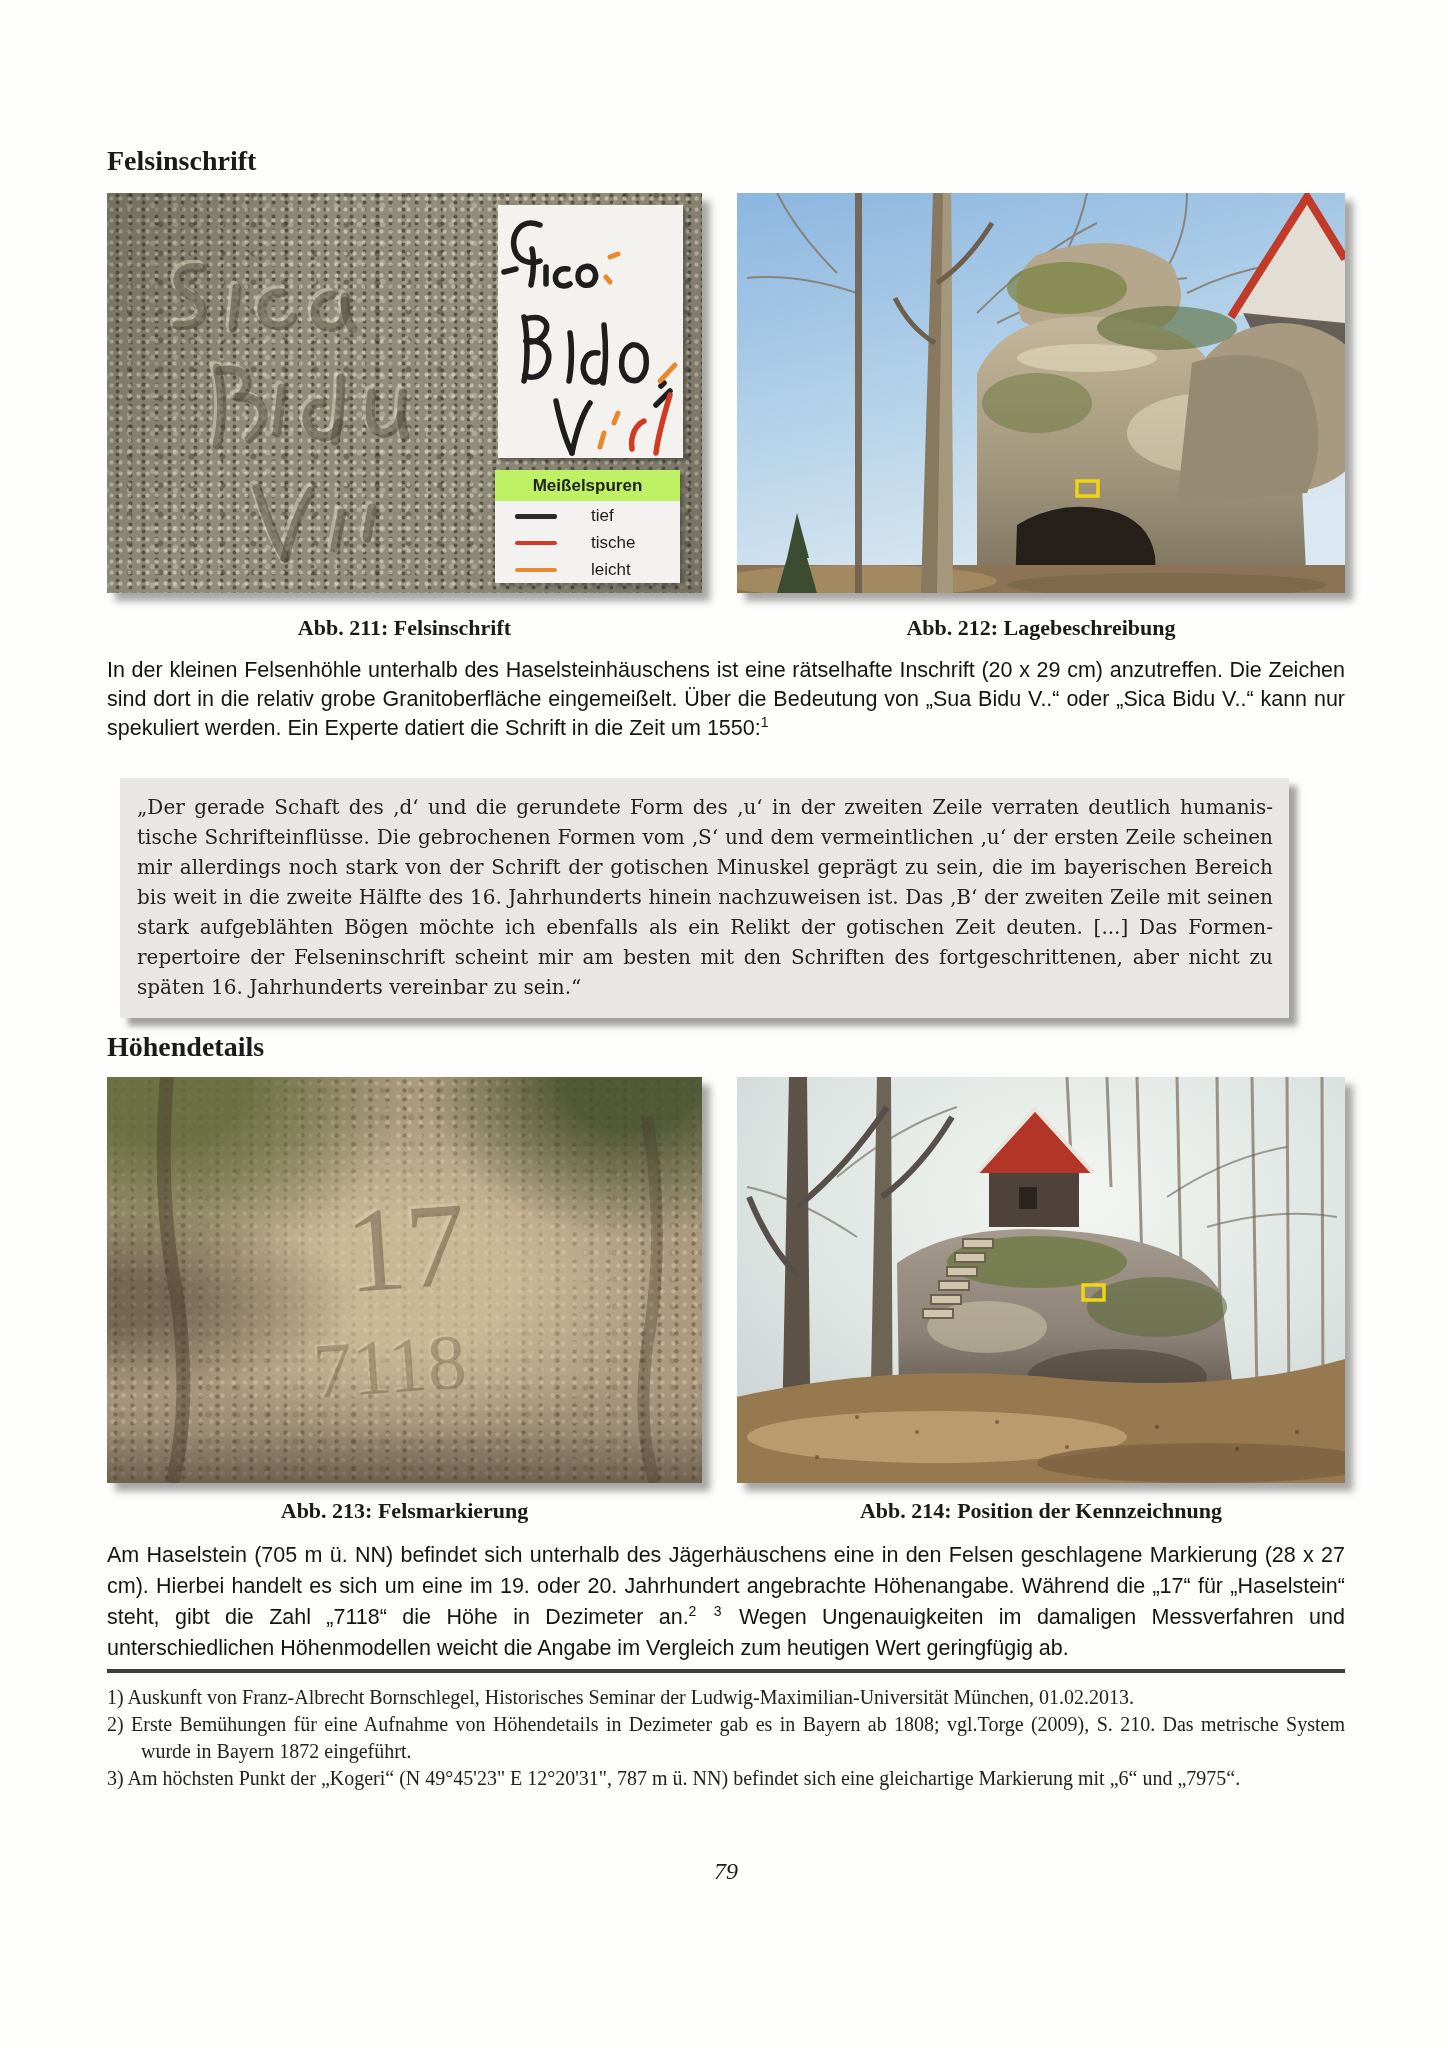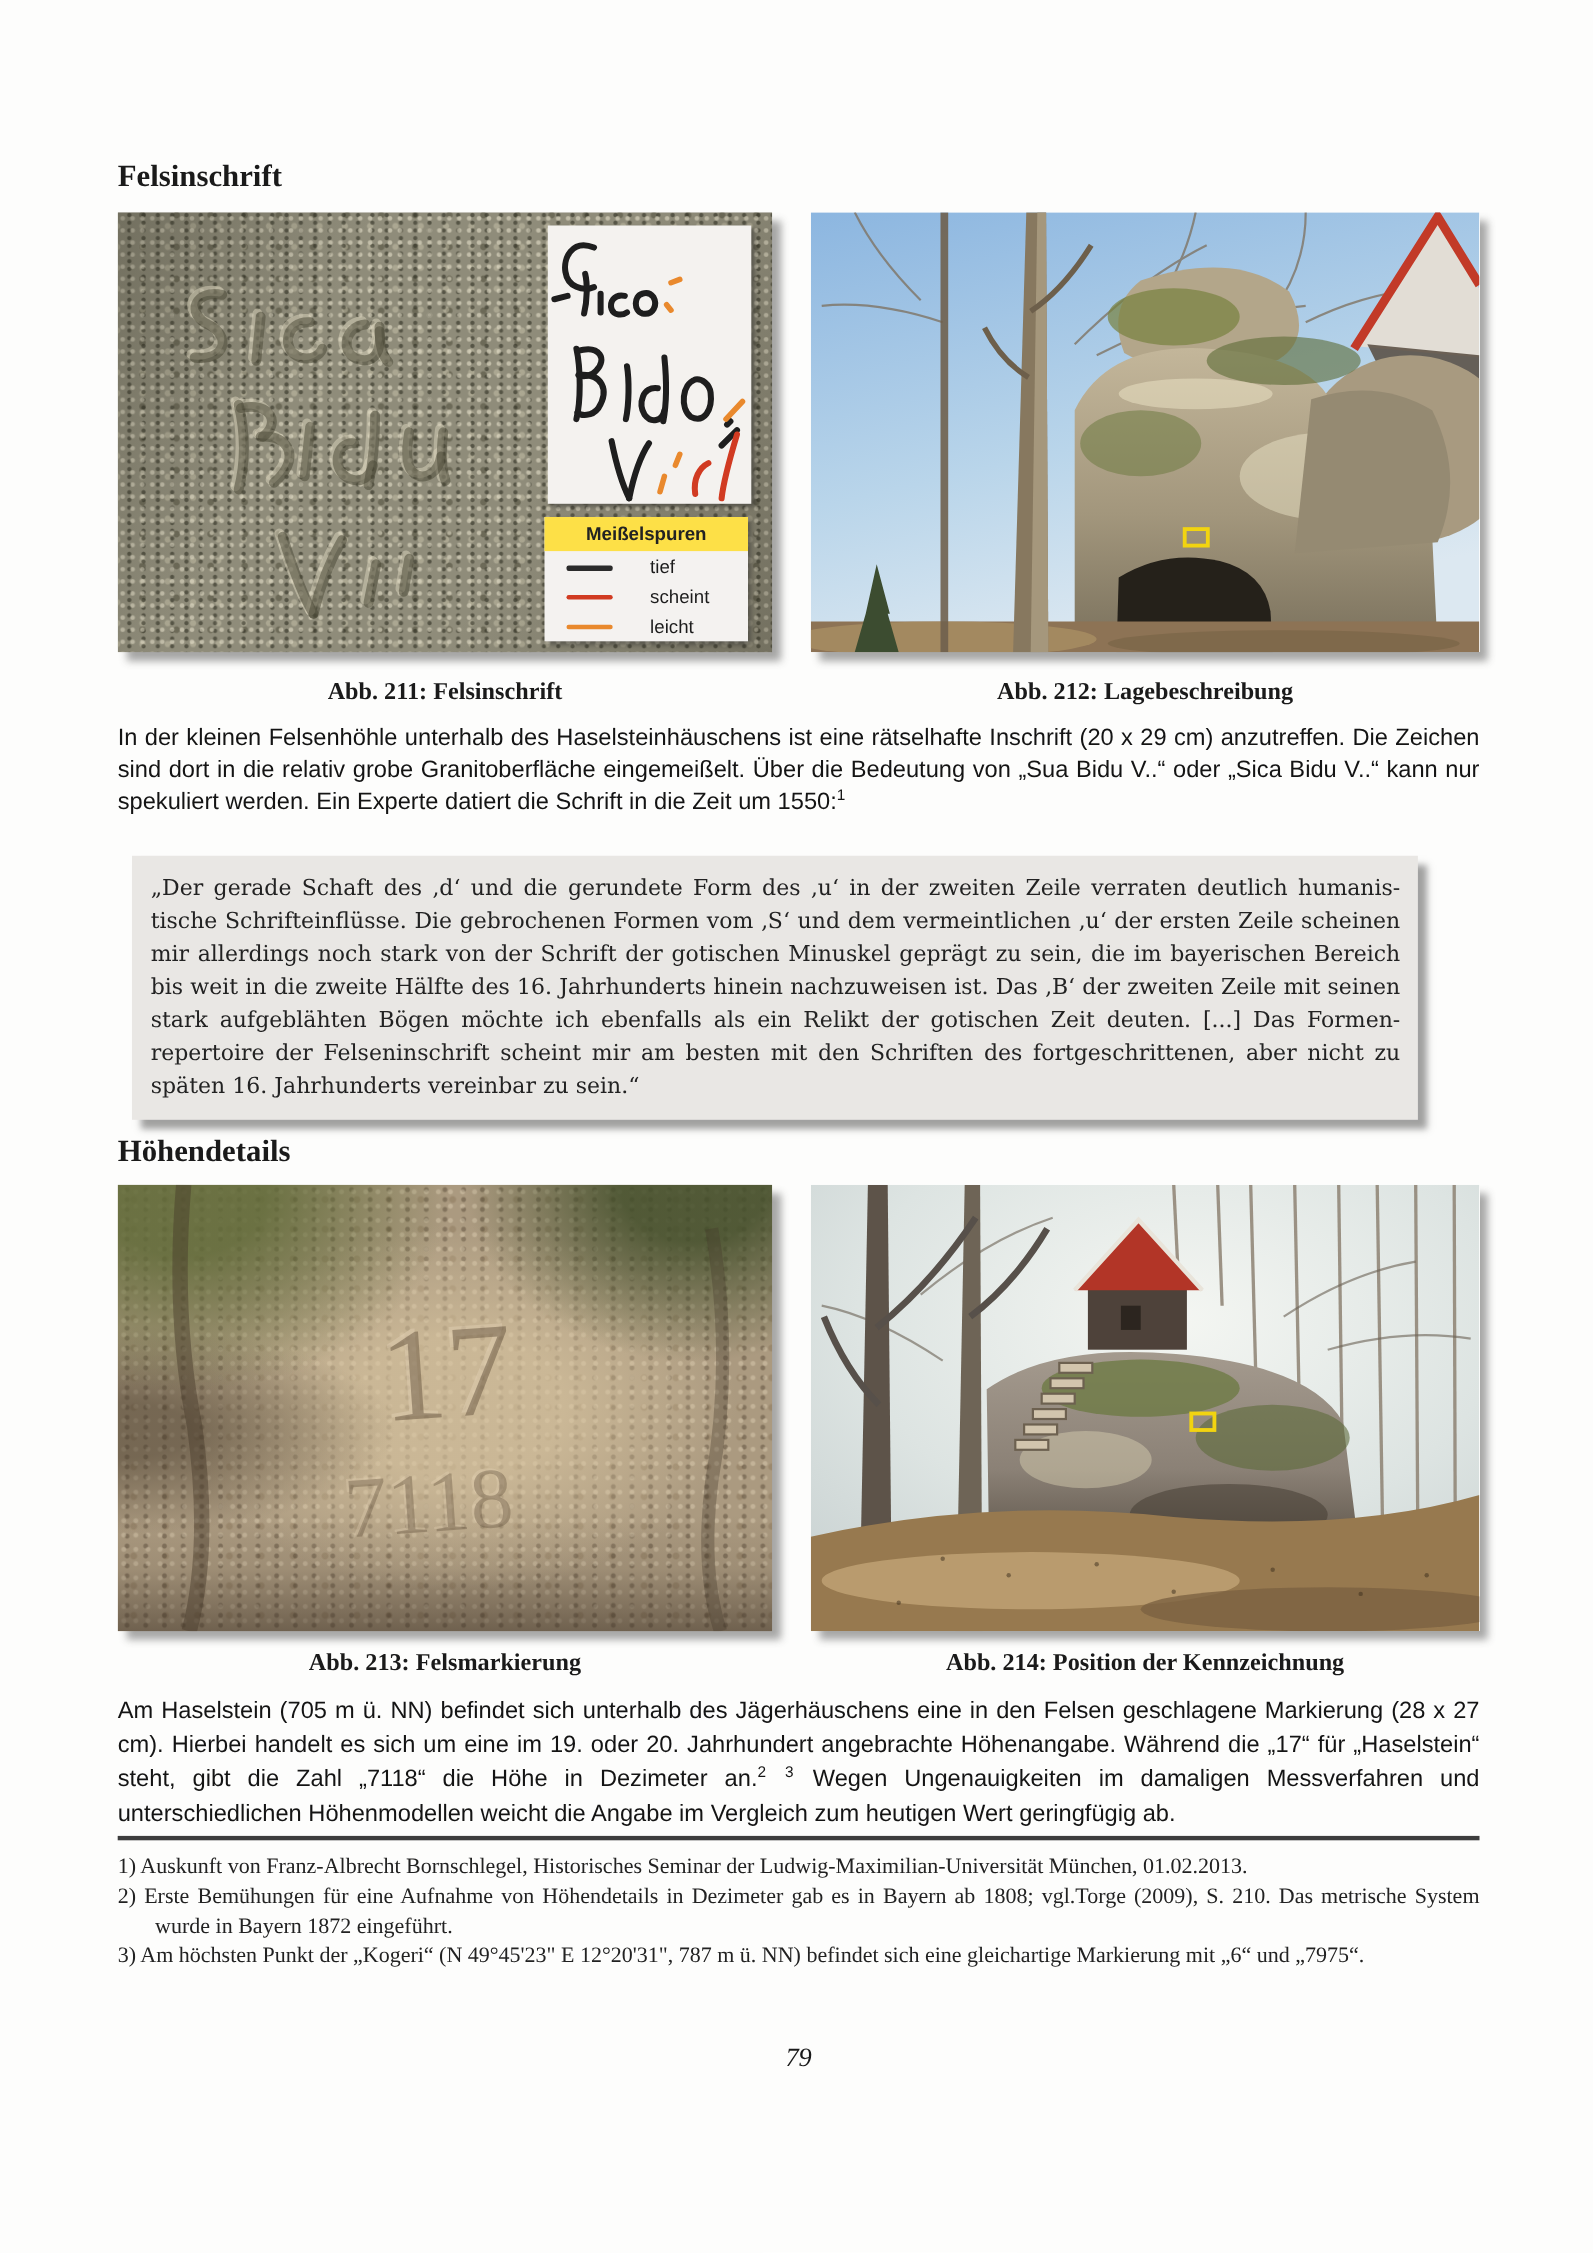--- a/index.html
+++ b/index.html
@@ -57,21 +57,21 @@
       radial-gradient(circle, rgba(140,120,92,0.5) 0 2.4px, transparent 3.8px);
     background-size:100% 100%,100% 100%,100% 100%,100% 100%,100% 100%, 11px 13px, 17px 9px, 29px 27px;
   }
 
   
   .trace-panel{position:absolute;left:391px;top:12px;width:185px;height:253px;
                background:#f4f2ef;box-shadow:3px 3px 4px rgba(40,40,40,0.45);}
   .legend{position:absolute;left:388px;top:277px;width:185px;height:113px;
           background:#f4f2f0;box-shadow:3px 3px 4px rgba(40,40,40,0.45);
           font-family:"Liberation Sans",sans-serif;}
-  .legend-header{height:31px;background:#fde047;display:flex;align-items:center;justify-content:center;
+  .legend-header{height:31px;background:#bef264;display:flex;align-items:center;justify-content:center;
           font-weight:bold;font-size:17px;color:#222;}
   .legend-row{display:flex;align-items:center;height:24px;margin-top:3px;}
   .legend-swatch{width:42px;height:5px;border-radius:2px;margin-left:20px;}
   .legend-swatch.tief{background:#2b2b2b;}
   .legend-swatch.mittel{background:#d13b22;height:4px;}
   .legend-swatch.leicht{background:#e9892d;height:4px;}
   .legend-label{margin-left:34px;font-size:17px;color:#1c1c1c;}
 </style>
 </head>
 <body>
@@ -164,21 +164,21 @@
     </div>
 
     <div class="legend">
       <div class="legend-header">Meißelspuren</div>
       <div class="legend-row">
         <span class="legend-swatch tief"></span>
         <span class="legend-label">tief</span>
       </div>
       <div class="legend-row">
         <span class="legend-swatch mittel"></span>
-        <span class="legend-label">scheint</span>
+        <span class="legend-label">tische</span>
       </div>
       <div class="legend-row">
         <span class="legend-swatch leicht"></span>
         <span class="legend-label">leicht</span>
       </div>
     </div>
   </div>
 
   <div class="photo" style="left:737px;top:193px;width:608px;height:400px;">
     <svg width="608" height="400" viewBox="0 0 608 400">

